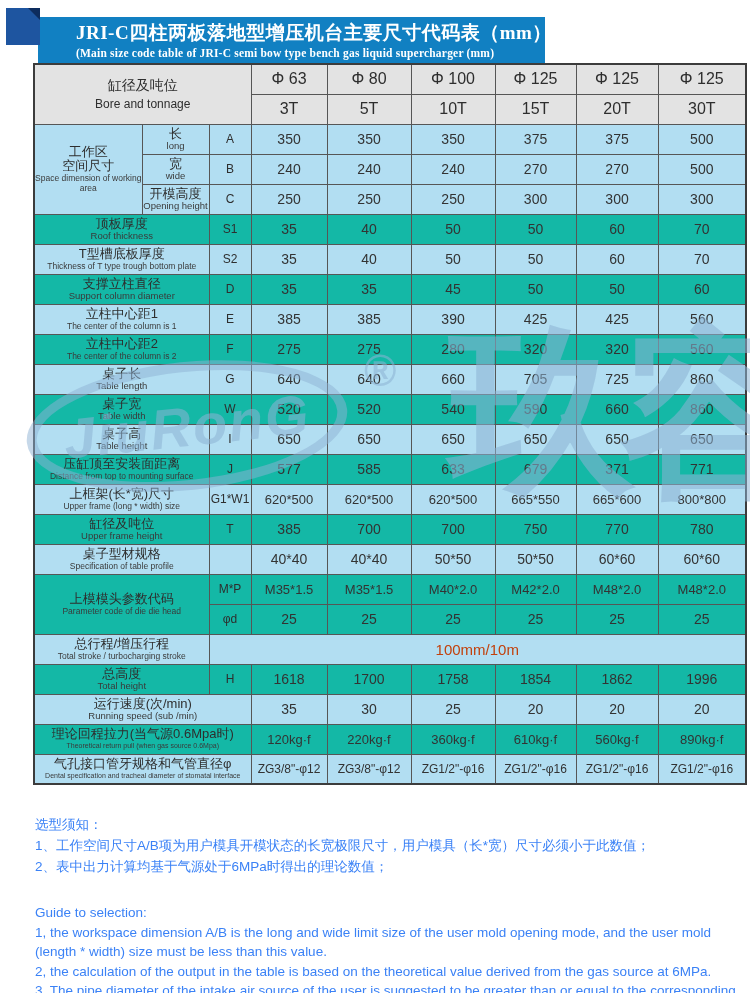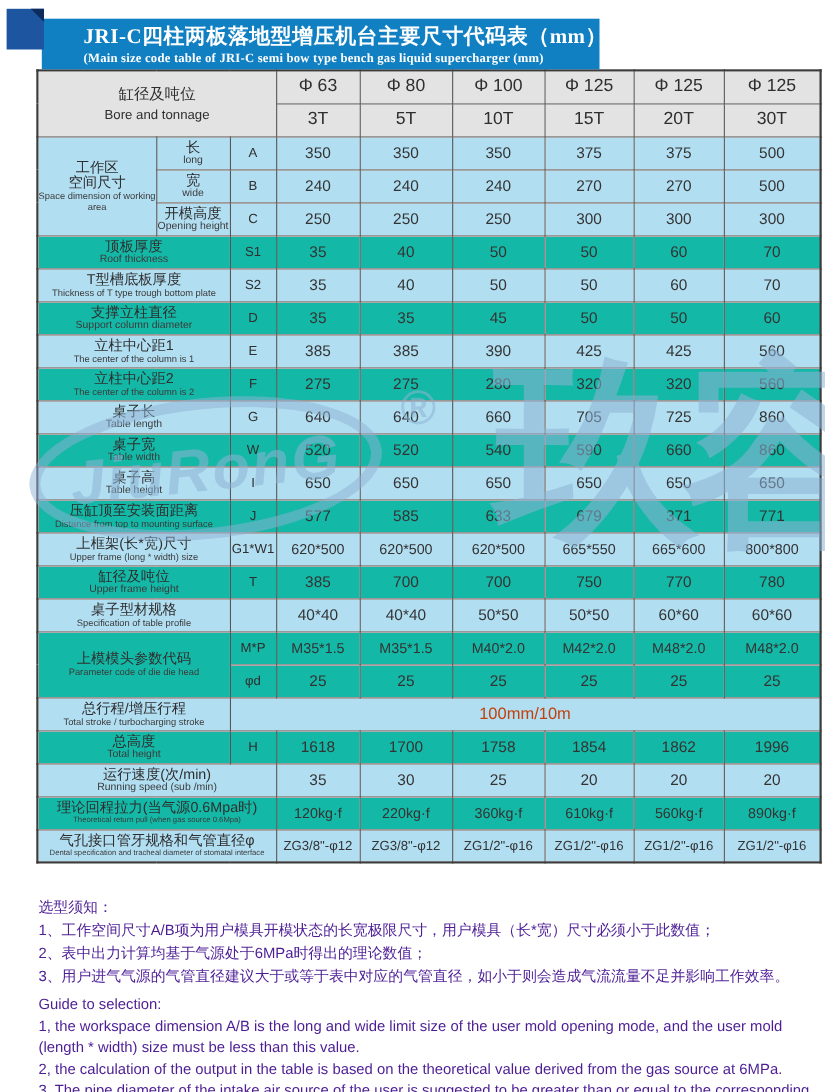--- a/index.html
+++ b/index.html
@@ -40,21 +40,21 @@
       pointer-events:none;color:rgba(141,178,212,0.55);}
   .wm-oval{position:absolute;left:26px;top:32px;width:322px;height:128px;
       border:10px solid rgba(141,178,212,0.50);border-radius:50%;
       transform:rotate(-6deg);display:flex;align-items:center;justify-content:center;box-sizing:border-box;}
   .wm-oval span{font-size:56px;font-weight:bold;font-style:italic;letter-spacing:2px;}
   .wm-reg{position:absolute;left:364px;top:16px;font-size:44px;font-weight:bold;}
   .wm-big{position:absolute;left:450px;top:-14px;font-size:185px;font-weight:bold;
       letter-spacing:-14px;line-height:1.05;white-space:nowrap;}
 
   
-  .notes{position:absolute;left:35px;width:706px;color:#4c1d95;}
+  .notes{position:absolute;left:35px;width:706px;color:#3b82f6;}
   .notes-zh{top:814px;font-size:13.5px;line-height:21px;}
   .notes-en{top:903px;font-size:13.5px;line-height:19.5px;}
   .notes .t{margin-bottom:0;}
 </style>
 </head>
 <body>
 
 <div class="page">
 
   <div class="logo-square">
@@ -388,21 +388,20 @@
     </div>
     <span class="wm-reg">®</span>
     <span class="wm-big">玖容</span>
   </div>
 
   <div class="notes notes-zh">
     <div class="t">选型须知：</div>
     <div>
         <div class="note-line">1、工作空间尺寸A/B项为用户模具开模状态的长宽极限尺寸，用户模具（长*宽）尺寸必须小于此数值；</div>
         <div class="note-line">2、表中出力计算均基于气源处于6MPa时得出的理论数值；</div>
-        <div class="note-line">3、用户进气气源的气管直径建议大于或等于表中对应的气管直径，如小于则会造成气流流量不足并影响工作效率。</div>
       </div>
   </div>
 
   <div class="notes notes-en">
     <div class="t">Guide to selection:</div>
     <div>
         <div class="note-line">1, the workspace dimension A/B is the long and wide limit size of the user mold opening mode, and the user mold (length * width) size must be less than this value.</div>
         <div class="note-line">2, the calculation of the output in the table is based on the theoretical value derived from the gas source at 6MPa.</div>
         <div class="note-line">3. The pipe diameter of the intake air source of the user is suggested to be greater than or equal to the corresponding pipe diameter in the table. If less than the air flow, the air flow is insufficient and the efficiency will be affected.</div>
       </div>

